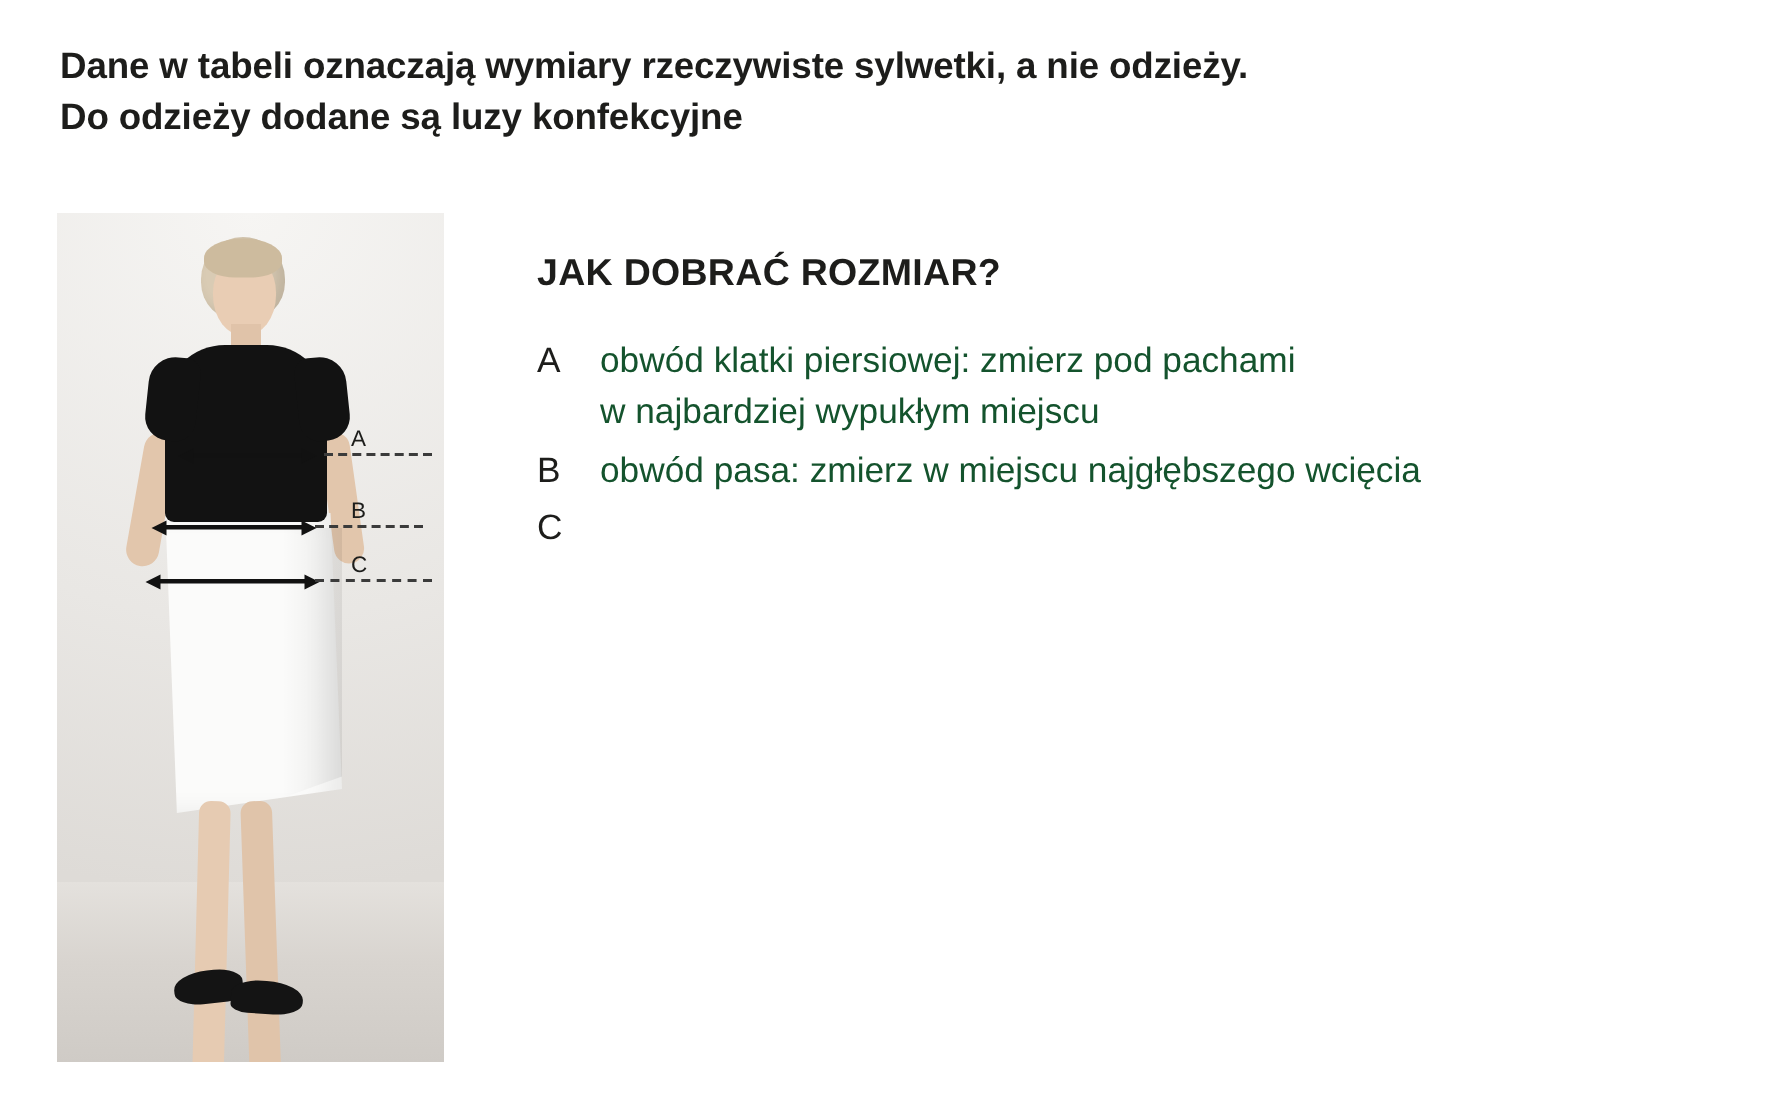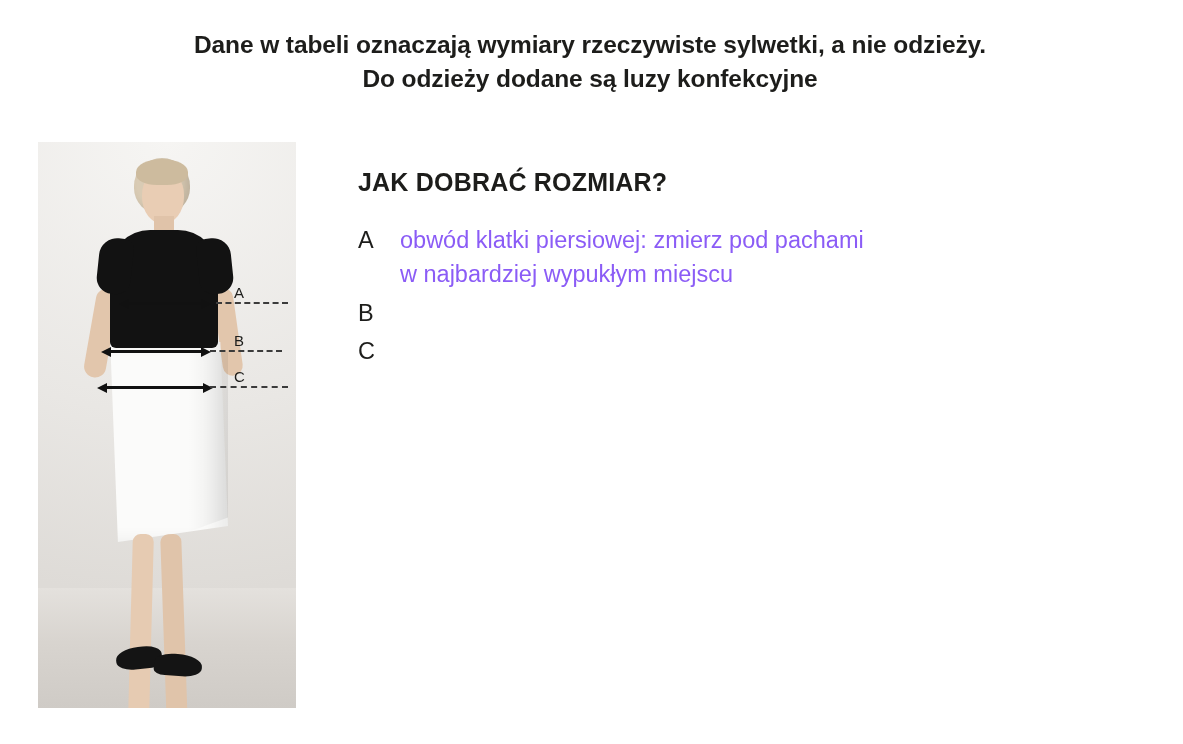--- a/index.html
+++ b/index.html
@@ -26,21 +26,20 @@
   .heading {
     position: absolute;
     left: 40px;
     top: 28px;
     width: 1100px;
     font-size: 24.5px;
     font-weight: bold;
     line-height: 1.38;
     letter-spacing: -0.1px;
     color: #1d1d1b;
-    text-align: center;
   }
   .heading .line {
     display: block;
     white-space: nowrap;
   }
 
   
   .photo-panel {
     position: absolute;
     left: 38px;
@@ -259,21 +258,21 @@
   .item-key {
     width: 42px;
     flex: 0 0 42px;
     font-size: 23.5px;
     line-height: 1.46;
     color: #1d1d1b;
   }
   .item-text {
     font-size: 23.5px;
     line-height: 1.46;
-    color: #8b5cf6;
+    color: #14532d;
     white-space: pre-line;
   }
 </style>
 </head>
 <body>
 
 <div class="page">
 
   <div class="heading">
     <span class="line">Dane w tabeli oznaczają wymiary rzeczywiste sylwetki, a nie odzieży.</span>
@@ -318,20 +317,21 @@
   <div class="info">
     <h2 class="info-title">JAK DOBRAĆ ROZMIAR?</h2>
     <ul class="info-list">
       <li class="info-item">
         <span class="item-key">A</span>
         <span class="item-text">obwód klatki piersiowej: zmierz pod pachami
 w najbardziej wypukłym miejscu</span>
       </li>
       <li class="info-item">
         <span class="item-key">B</span>
+        <span class="item-text">obwód pasa: zmierz w miejscu najgłębszego wcięcia</span>
       </li>
       <li class="info-item">
         <span class="item-key">C</span>
       </li>
     </ul>
   </div>
 
 </div>
 
 </body></html>

